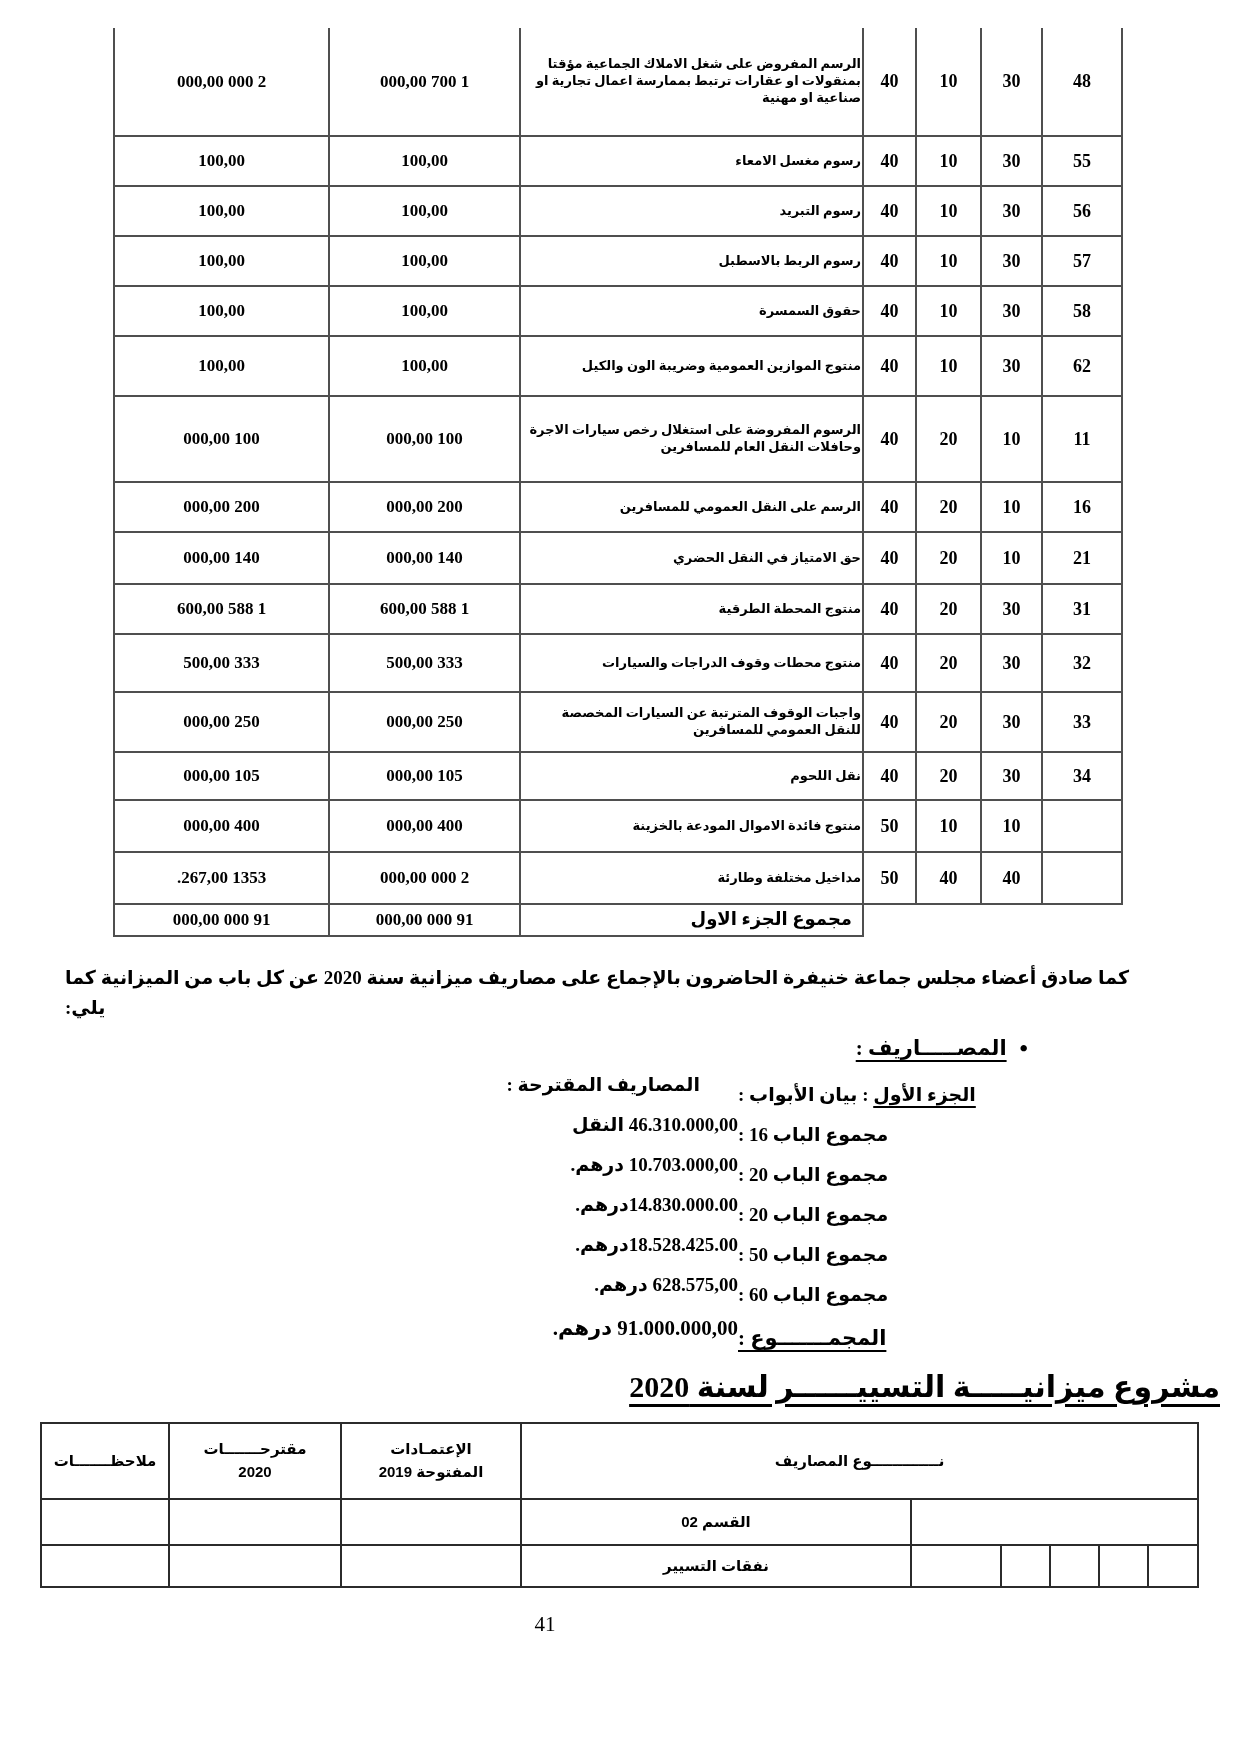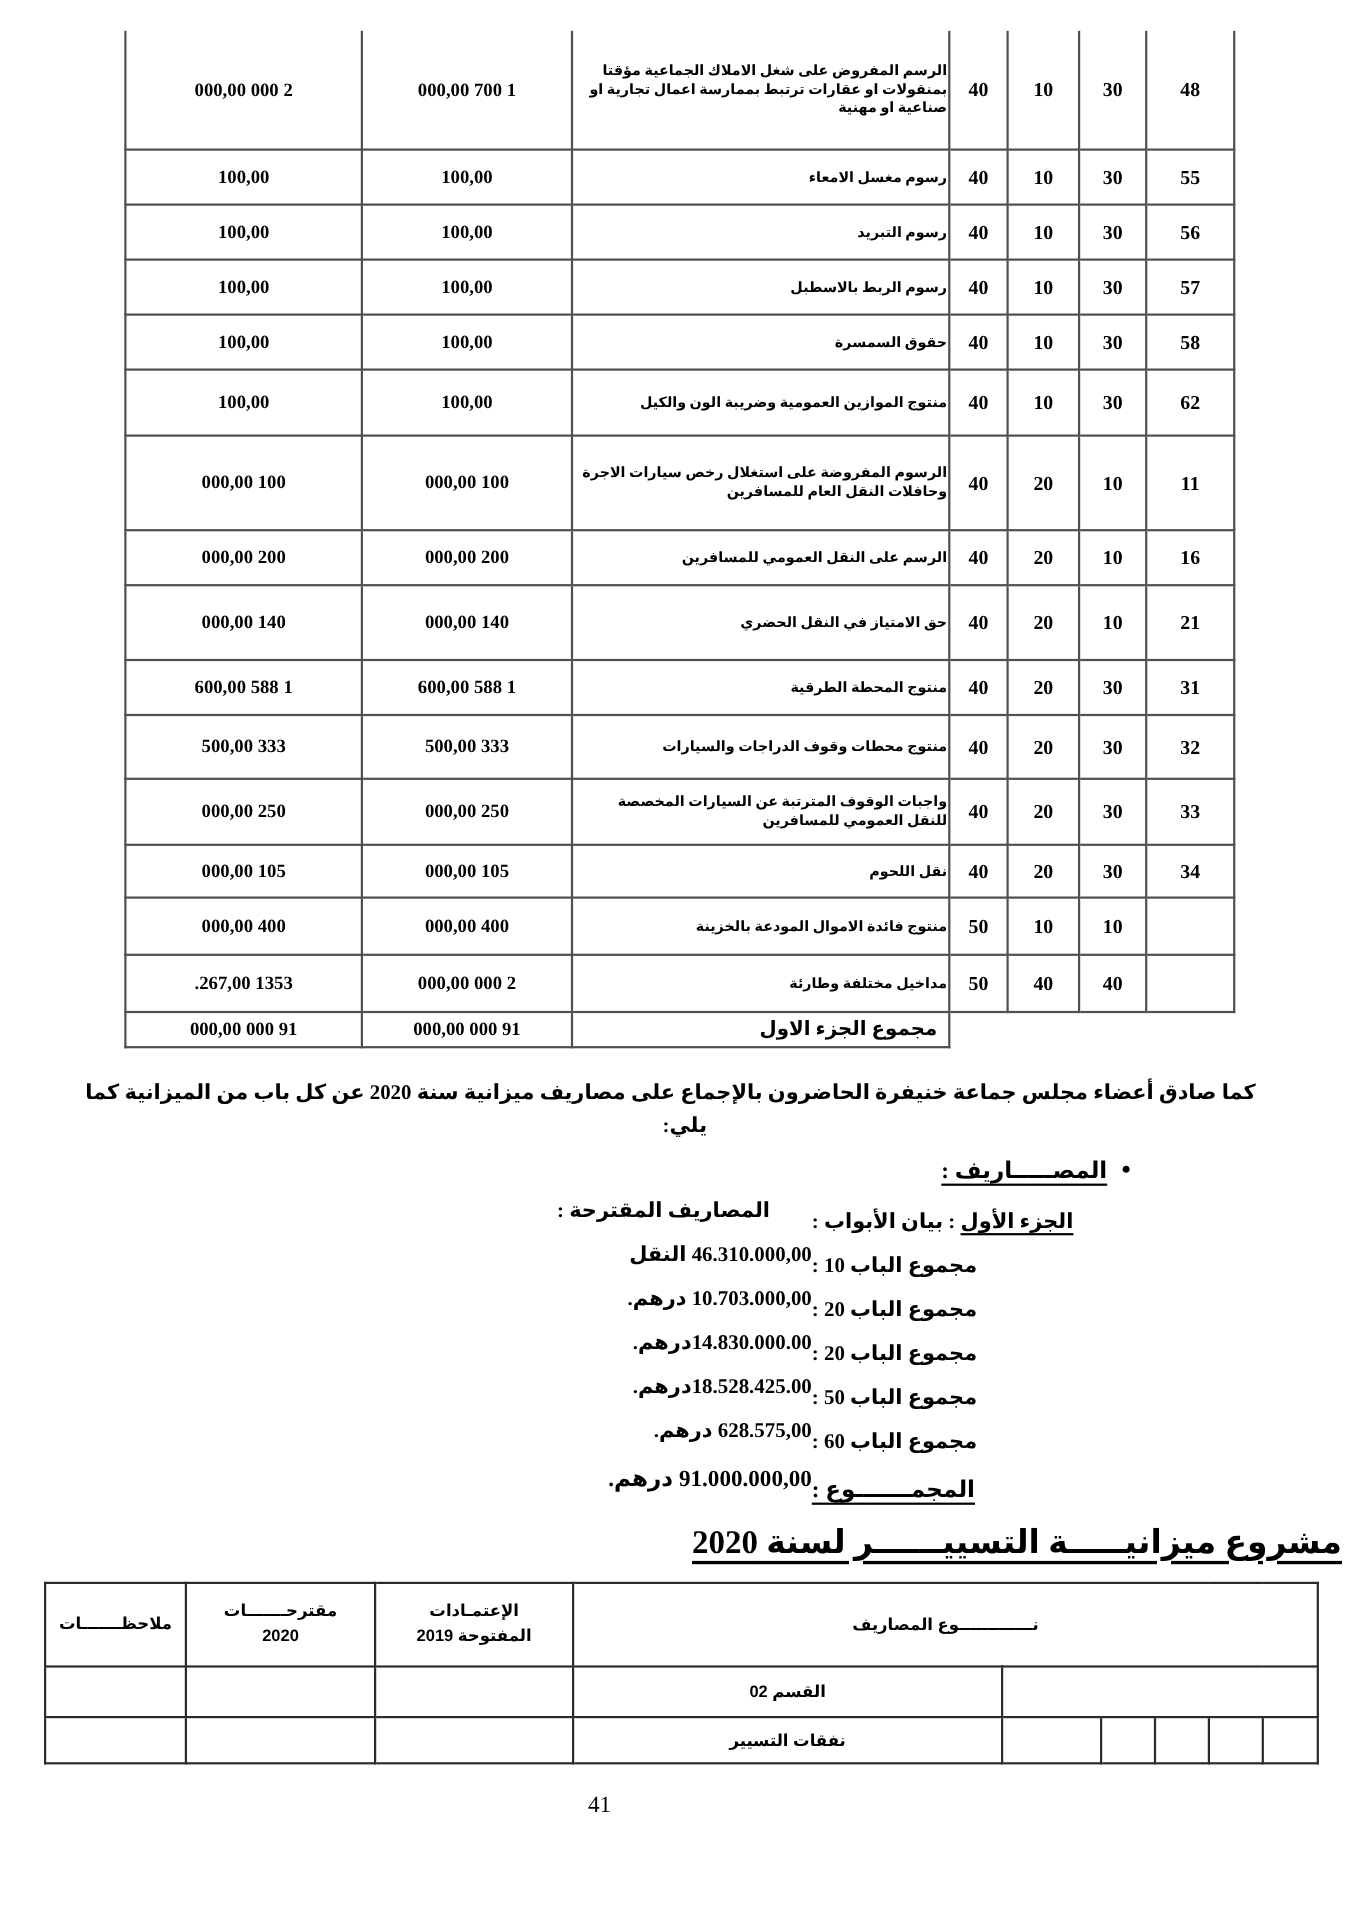--- a/index.html
+++ b/index.html
@@ -15,21 +15,21 @@
   table.rev td{border:2px solid #4f4f4f;padding:1px 5px;vertical-align:middle;}
   table.rev tr:first-child td{border-top:none;}
   table.rev td.c0,table.rev td.c1{direction:rtl;text-align:center;font-size:17px;}
   table.rev td.c2{direction:rtl;text-align:right;font-size:13px;line-height:1.3;padding-right:1px;
                   font-family:"Liberation Serif","DejaVu Sans",serif;}
   table.rev td.c3,table.rev td.c4,table.rev td.c5,table.rev td.c6{text-align:center;font-size:18px;}
   table.rev td.filler{border:none;}
   table.rev tr.total td.c2{font-size:18px;padding-right:10px;}
 
   
-  .para{direction:rtl;text-align:center;margin:26px 60px 0 65px;font-size:19px;line-height:1.6;
+  .para{direction:rtl;text-align:left;margin:26px 60px 0 65px;font-size:19px;line-height:1.6;
         text-indent:26px;font-family:"Liberation Serif","DejaVu Sans",serif;}
 
   
   .bullet-row{direction:rtl;display:flex;align-items:center;gap:13px;margin:12px 212px 0 0;
               font-size:21px;font-family:"Liberation Serif","DejaVu Sans",serif;}
   .dot{font-size:24px;line-height:1;}
   .u{text-decoration:underline;text-decoration-thickness:2px;text-underline-offset:5px;}
 
   
   .exp-block{direction:rtl;width:620px;margin:4px 230px 0 auto;font-size:19px;
@@ -140,21 +140,21 @@
         </tr>
         <tr style="height: 50px;">
           <td class="c0">200 000,00</td>
           <td class="c1">200 000,00</td>
           <td class="c2">الرسم على النقل العمومي للمسافرين</td>
           <td class="c3">40</td>
           <td class="c4">20</td>
           <td class="c5">10</td>
           <td class="c6">16</td>
         </tr>
-        <tr style="height: 68px; margin-top: 12px;">
+        <tr style="height: 52px; margin-top: 12px;">
           <td class="c0">140 000,00</td>
           <td class="c1">140 000,00</td>
           <td class="c2">حق الامتياز في النقل الحضري</td>
           <td class="c3">40</td>
           <td class="c4">20</td>
           <td class="c5">10</td>
           <td class="c6">21</td>
         </tr>
         <tr style="height: 50px;">
           <td class="c0">1 588 600,00</td>
@@ -225,21 +225,21 @@
     <span class="dot">•</span>
     <span class="u">المصـــــاريف :</span>
   </div>
 
   <div class="exp-block" dir="rtl">
     <div class="exp-row head">
       <div class="lbl"><span class="u">الجزء الأول</span><span> : بيان الأبواب :</span></div>
       <div class="amt">المصاريف المقترحة :</div>
     </div>
     <div class="exp-row">
-      <div class="lbl">مجموع الباب 10 :</div>
+      <div class="lbl">مجموع الباب 16 :</div>
       <div class="amt">46.310.000,00  النقل</div>
     </div>
     <div class="exp-row">
       <div class="lbl">مجموع الباب 20 :</div>
       <div class="amt">10.703.000,00 درهم.</div>
     </div>
     <div class="exp-row">
       <div class="lbl">مجموع الباب 20 :</div>
       <div class="amt">14.830.000.00درهم.</div>
     </div>

